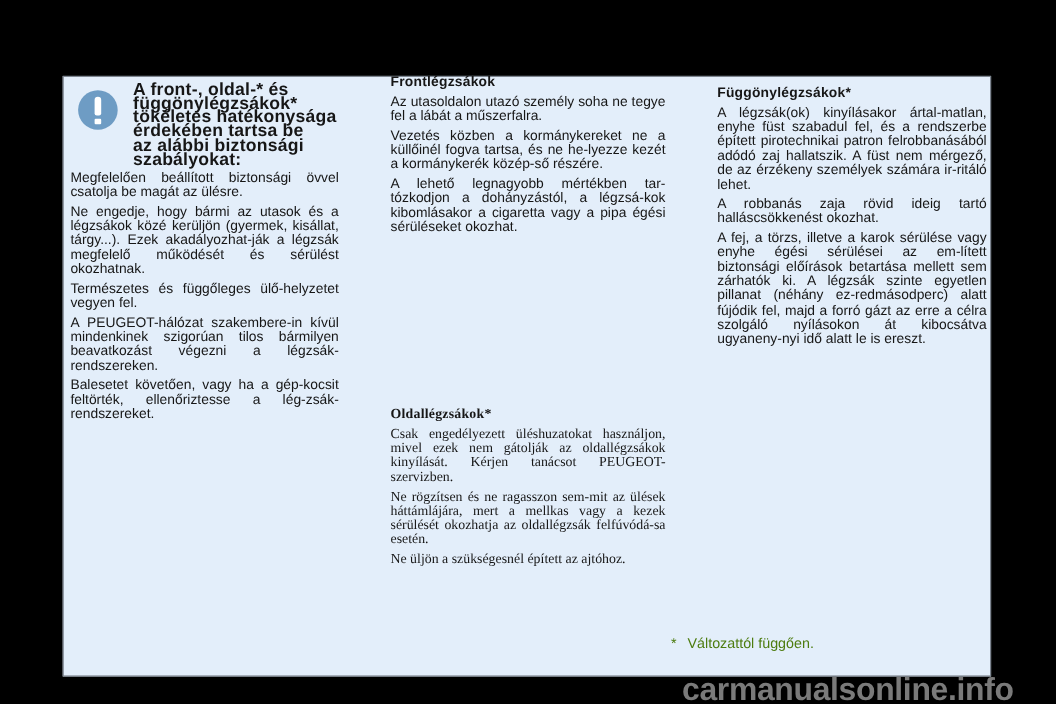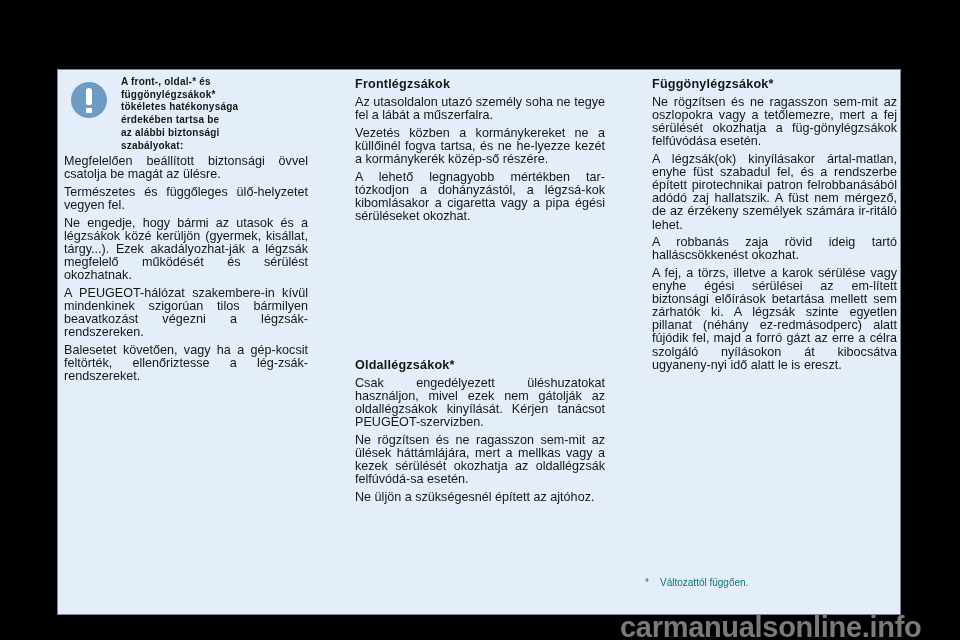--- a/index.html
+++ b/index.html
@@ -27,47 +27,47 @@
       hyphens: manual;
     }
     .col h3 {
       margin: 0 0 5px 0;
       font-size: 12.6px;
       line-height: 13.1px;
       font-weight: bold;
       letter-spacing: 0.2px;
     }
     .col-left { left: 64px; top: 76px; width: 244px; }
-    .col-mid-a { left: 355px; top: 78px; width: 250px; }
-    .col-mid-b { left: 355px; top: 359px; width: 250px; }
+    .col-mid-a { left: 355px; top: 68px; width: 250px; }
+    .col-mid-b { left: 355px; top: 370px; width: 250px; font-family: Liberation Serif, serif; }
     .col-right { left: 652px; top: 78px; width: 245px; }
 
     .alert-box { position: relative; height: 76px; margin-bottom: 3px; }
     .alert-icon {
       position: absolute; left: 7px; top: 6px;
       width: 36px; height: 36px; border-radius: 50%;
       background: #6e9cc4;
     }
     .alert-icon::before {
       content: ""; position: absolute; left: 15px; top: 6px;
       width: 6px; height: 17px; background: #ffffff;
       border-radius: 3px 3px 2px 2px;
     }
     .alert-icon::after {
       content: ""; position: absolute; left: 15px; top: 26px;
       width: 6px; height: 5px; background: #ffffff; border-radius: 1px;
     }
     .alert-title {
       position: absolute; left: 57px; top: 0; width: 190px;
-      font-weight: bold; font-size: 10px; line-height: 12.7px;
+      font-weight: bold; font-size: 16px; line-height: 12.7px;
       letter-spacing: 0.2px; white-space: pre-line; text-align: left;
     }
     .footnote {
-      position: absolute; left: 645px; top: 577px;
-      font-size: 10px; color: #0f766e;
+      position: absolute; left: 610px; top: 577px;
+      font-size: 13px; color: #4d7c0f;
     }
     .footnote .star { display: inline-block; width: 15px; }
     .watermark {
       position: absolute; left: 620px; top: 612px;
       font-size: 29px; font-weight: bold; color: #7a7a7a;
       letter-spacing: -0.3px; line-height: 30px;
     }
   </style>
 </head>
 <body>
@@ -78,43 +78,42 @@
   <div class="alert-box">
     <span class="alert-icon"></span>
     <div class="alert-title">A front-, oldal-* és
 függönylégzsákok*
 tökéletes hatékonysága
 érdekében tartsa be
 az alábbi biztonsági
 szabályokat:</div>
   </div>
   <p>Megfelelően beállított biztonsági övvel csatolja be magát az ülésre.</p>
+  <p>Ne engedje, hogy bármi az utasok és a légzsákok közé kerüljön (gyermek, kisállat, tárgy...). Ezek akadályozhat-ják a légzsák megfelelő működését és sérülést okozhatnak.</p>
   <p>Természetes és függőleges ülő-helyzetet vegyen fel.</p>
-  <p>Ne engedje, hogy bármi az utasok és a légzsákok közé kerüljön (gyermek, kisállat, tárgy...). Ezek akadályozhat-ják a légzsák megfelelő működését és sérülést okozhatnak.</p>
   <p>A PEUGEOT-hálózat szakembere-in kívül mindenkinek szigorúan tilos bármilyen beavatkozást végezni a légzsák-rendszereken.</p>
   <p>Balesetet követően, vagy ha a gép-kocsit feltörték, ellenőriztesse a lég-zsák-rendszereket.</p>
 </div>
 
 <div class="col col-mid-a">
   <h3>Frontlégzsákok</h3>
   <p>Az utasoldalon utazó személy soha ne tegye fel a lábát a műszerfalra.</p>
   <p>Vezetés közben a kormánykereket ne a küllőinél fogva tartsa, és ne he-lyezze kezét a kormánykerék közép-ső részére.</p>
   <p>A lehető legnagyobb mértékben tar-tózkodjon a dohányzástól, a légzsá-kok kibomlásakor a cigaretta vagy a pipa égési sérüléseket okozhat.</p>
 </div>
 
 <div class="col col-mid-b">
   <h3>Oldallégzsákok*</h3>
   <p>Csak engedélyezett üléshuzatokat használjon, mivel ezek nem gátolják az oldallégzsákok kinyílását. Kérjen tanácsot PEUGEOT-szervizben.</p>
   <p>Ne rögzítsen és ne ragasszon sem-mit az ülések háttámlájára, mert a mellkas vagy a kezek sérülését okozhatja az oldallégzsák felfúvódá-sa esetén.</p>
   <p>Ne üljön a szükségesnél épített az ajtóhoz.</p>
 </div>
 
 <div class="col col-right">
   <h3>Függönylégzsákok*</h3>
-  <p>Ne rögzítsen és ne ragasszon sem-mit az oszlopokra vagy a tetőlemezre, mert a fej sérülését okozhatja a füg-gönylégzsákok felfúvódása esetén.</p>
   <p>A légzsák(ok) kinyílásakor ártal-matlan, enyhe füst szabadul fel, és a rendszerbe épített pirotechnikai patron felrobbanásából adódó zaj hallatszik. A füst nem mérgező, de az érzékeny személyek számára ir-ritáló lehet.</p>
   <p>A robbanás zaja rövid ideig tartó halláscsökkenést okozhat.</p>
   <p>A fej, a törzs, illetve a karok sérülése vagy enyhe égési sérülései az em-lített biztonsági előírások betartása mellett sem zárhatók ki. A légzsák szinte egyetlen pillanat (néhány ez-redmásodperc) alatt fújódik fel, majd a forró gázt az erre a célra szolgáló nyílásokon át kibocsátva ugyaneny-nyi idő alatt le is ereszt.</p>
 </div>
 
 <div class="footnote">
   <span class="star">*</span><span>Változattól függően.</span>
 </div>
 
 <div class="watermark">carmanualsonline.info</div>

